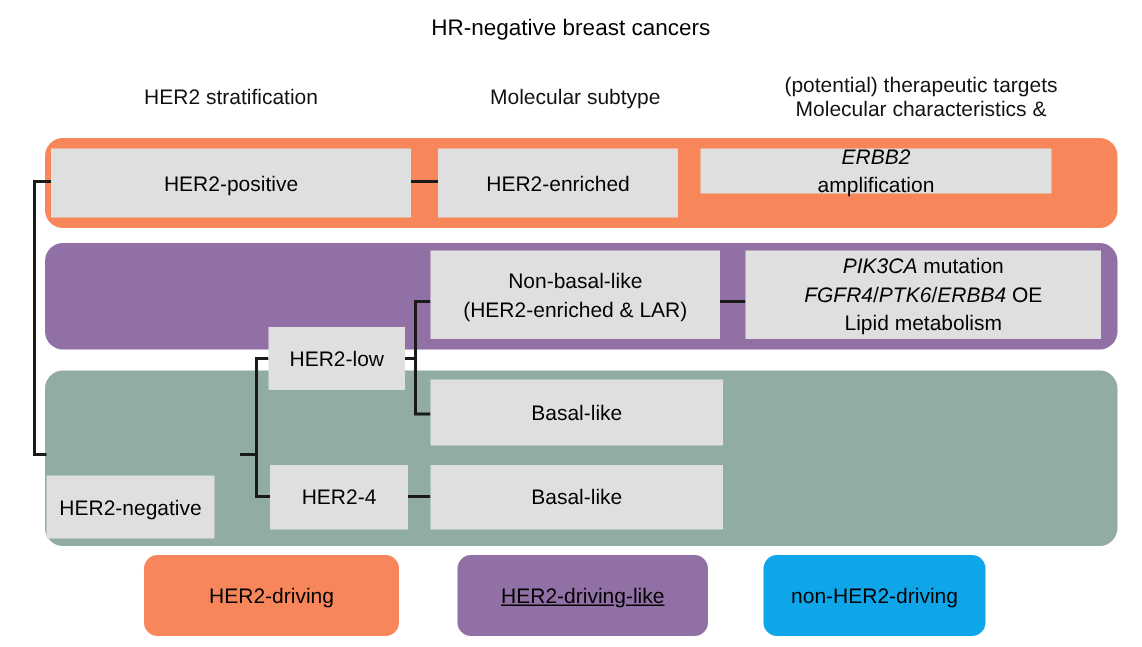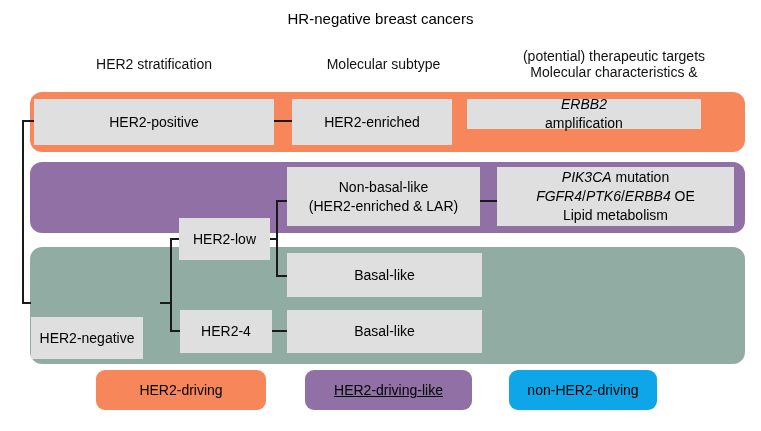--- a/index.html
+++ b/index.html
@@ -49,21 +49,21 @@
   .l8  { left:160px; top:302px; width:11px; height:2px; }
   .l9  { left:170px; top:238px; width:2px;  height:94px; }
   .l10 { left:172px; top:238px; width:7px;  height:2px; }
   .l11 { left:172px; top:330px; width:8px;  height:2px; }
   .l12 { left:270px; top:238px; width:7px;  height:2px; }
   .l13 { left:276px; top:200px; width:2px;  height:77px; }
   .l14 { left:278px; top:200px; width:9px;  height:2px; }
   .l15 { left:278px; top:275px; width:9px;  height:2px; }
 
   .chip {
-    position:absolute; top:370px; height:40px; border-radius:9px; z-index:3;
+    position:absolute; top:370px; height:54px; border-radius:9px; z-index:3;
     display:flex; align-items:center; justify-content:center; font-size:14px;
   }
   .c1 { left:96px;  width:170px; background:#F8865B; }
   .c2 { left:305px; width:167px; background:#9170A6;text-decoration:underline; }
   .c3 { left:509px; width:148px; background:#0ea5e9; }
 </style>
 </head>
 <body>
 
 <div class="canvas">

